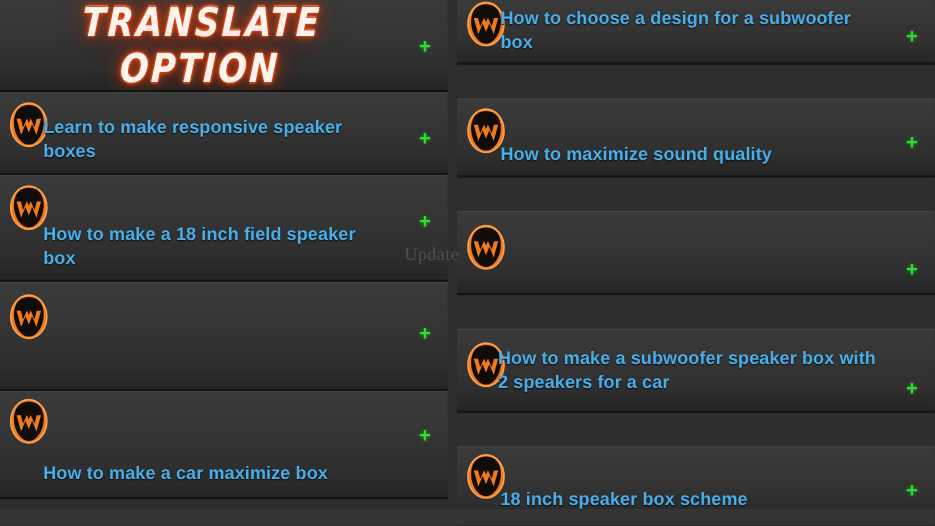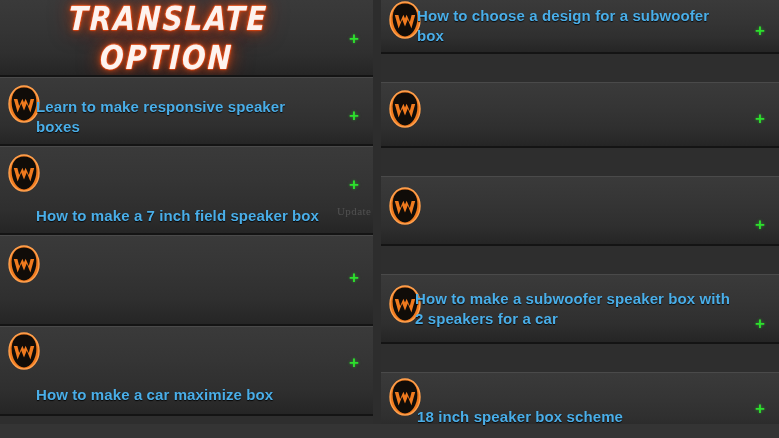--- a/index.html
+++ b/index.html
@@ -126,21 +126,21 @@
        0 0 6px rgba(225,85,30,0.9),
        0 0 14px rgba(205,55,10,0.75),
        0 0 22px rgba(180,40,5,0.5);
   }
 
   
   .watermark {
     position: absolute;
     left: 337px;
     top: 205px;
-    font-size: 11px;
+    font-size: 15px;
     font-family: "Liberation Serif", serif;
     color: rgba(160,160,160,0.30);
     letter-spacing: 0.4px;
     white-space: nowrap;
     z-index: 2;
     pointer-events: none;
   }
 
   
   .bottom-fill {
@@ -184,21 +184,21 @@
     <div class="row" style="height:89px;">
       <div class="row-inner">
         <span class="logo" style="top:14px;">
           <svg viewBox="0 0 32 38">
             <ellipse cx="16" cy="19" rx="15" ry="18" fill="#f07a1e"></ellipse>
             <ellipse cx="16" cy="19" rx="15" ry="18" fill="none" stroke="#ffa04d" stroke-width="1.4"></ellipse>
             <path d="M16 2.5 C7 2.5 3.6 9.5 3.6 17 C3.6 27 9.5 35.5 16 35.5 C22.5 35.5 28.4 27 28.4 17 C28.4 9.5 25 2.5 16 2.5 Z" fill="#100c08"></path>
             <path d="M5.8 14 L9.6 27.5 L13.2 18.6 L16 25.5 L18.8 18.6 L22.4 27.5 L26.2 14 L22.6 14 L20.8 21 L17.6 13.8 L16 17.4 L14.4 13.8 L11.2 21 L9.4 14 Z" fill="#f07a1e"></path>
           </svg>
         </span>
-        <div class="entry-text">How to make a 7 inch field speaker box</div>
+        <div class="entry-text">How to make a 18 inch field speaker box</div>
         <span class="plus" style="top:36px;">+</span>
       </div>
     </div>
 
     <div class="row" style="height:91px;">
       <div class="row-inner">
         <span class="logo" style="top:16px;">
           <svg viewBox="0 0 32 38">
             <ellipse cx="16" cy="19" rx="15" ry="18" fill="#f07a1e"></ellipse>
             <ellipse cx="16" cy="19" rx="15" ry="18" fill="none" stroke="#ffa04d" stroke-width="1.4"></ellipse>
@@ -249,20 +249,21 @@
     <div class="row" style="height:89px;">
       <div class="row-inner">
         <span class="logo" style="top:14px;">
           <svg viewBox="0 0 32 38">
             <ellipse cx="16" cy="19" rx="15" ry="18" fill="#f07a1e"></ellipse>
             <ellipse cx="16" cy="19" rx="15" ry="18" fill="none" stroke="#ffa04d" stroke-width="1.4"></ellipse>
             <path d="M16 2.5 C7 2.5 3.6 9.5 3.6 17 C3.6 27 9.5 35.5 16 35.5 C22.5 35.5 28.4 27 28.4 17 C28.4 9.5 25 2.5 16 2.5 Z" fill="#100c08"></path>
             <path d="M5.8 14 L9.6 27.5 L13.2 18.6 L16 25.5 L18.8 18.6 L22.4 27.5 L26.2 14 L22.6 14 L20.8 21 L17.6 13.8 L16 17.4 L14.4 13.8 L11.2 21 L9.4 14 Z" fill="#f07a1e"></path>
           </svg>
         </span>
+        <div class="entry-text">How to maximize sound quality</div>
         <span class="plus" style="top:34px;">+</span>
       </div>
     </div>
 
     <div class="row" style="height:94px;">
       <div class="row-inner" style="align-items:center; padding-bottom:0;">
         <span class="logo" style="top:10px;">
           <svg viewBox="0 0 32 38">
             <ellipse cx="16" cy="19" rx="15" ry="18" fill="#f07a1e"></ellipse>
             <ellipse cx="16" cy="19" rx="15" ry="18" fill="none" stroke="#ffa04d" stroke-width="1.4"></ellipse>

